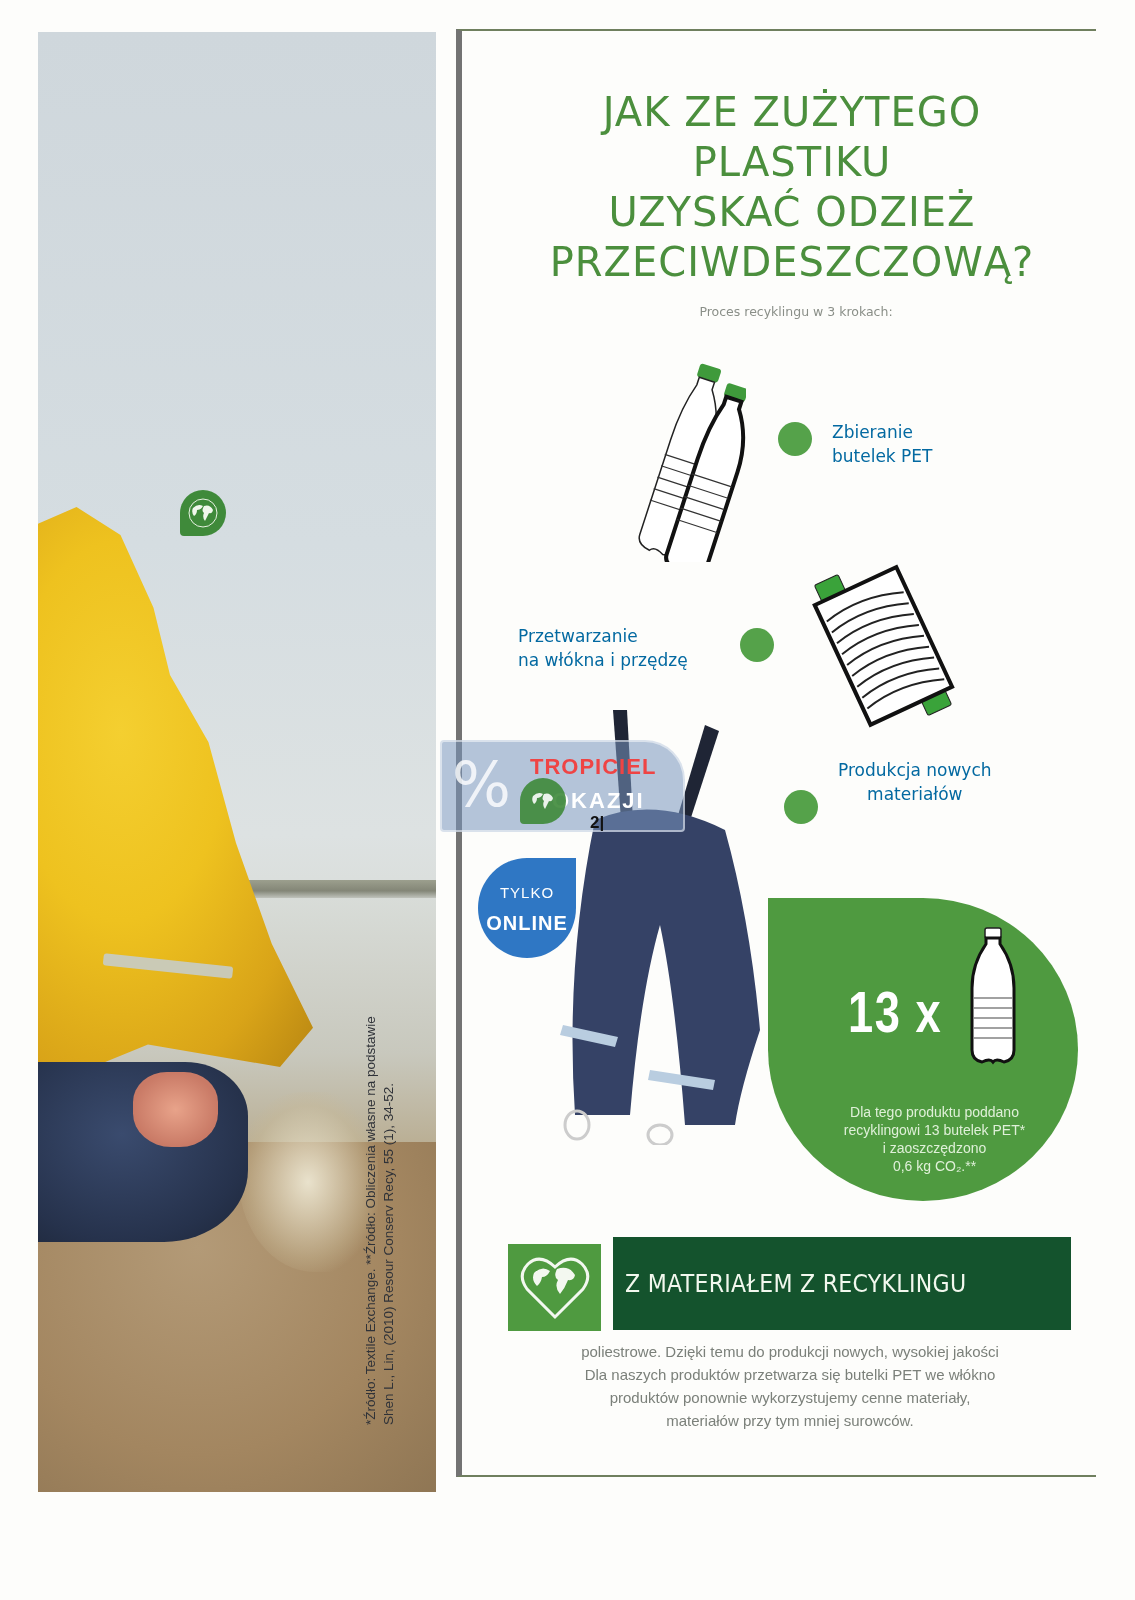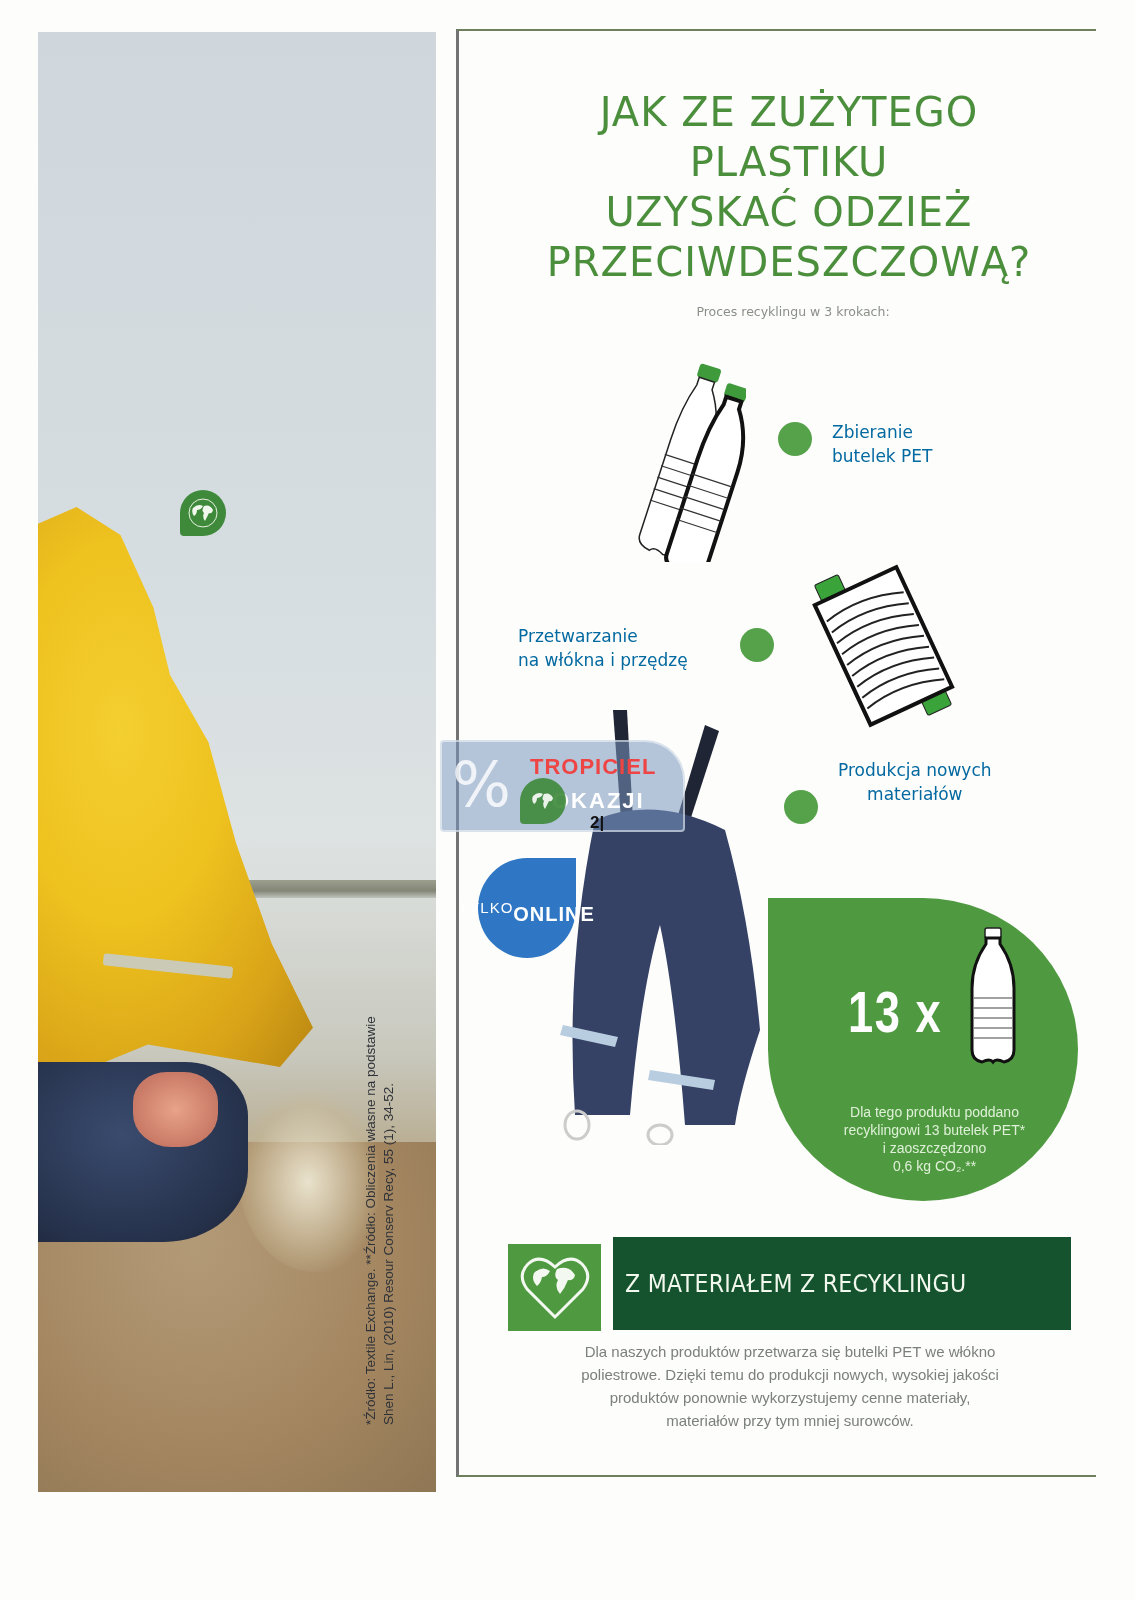--- a/index.html
+++ b/index.html
@@ -34,41 +34,41 @@
 
   .footnote {
     position: absolute; left: 362px; top: 1425px; width: 600px;
     transform-origin: 0 0; transform: rotate(-90deg);
     font-family: "Liberation Sans", sans-serif; font-size: 13.5px; line-height: 18px; color: #2f3238;
   }
 
   
   .panel {
     position: absolute; left: 456px; top: 29px; width: 640px; height: 1448px;
-    border-left: 3px solid #737373; border-top: 2px solid #6f7f5e; border-bottom: 2px solid #6f7f5e;
+    border-left: 6px solid #737373; border-top: 2px solid #6f7f5e; border-bottom: 2px solid #6f7f5e;
   }
   .headline {
     position: absolute; left: 0; top: 56px; width: 660px; text-align: center;
     font-family: "DejaVu Sans", sans-serif; font-size: 40px; line-height: 50px; letter-spacing: 1px; color: #4b8f3d;
   }
   .headline div { white-space: nowrap; }
   .subtitle {
     position: absolute; left: 4px; top: 273px; width: 660px; text-align: center;
     font-size: 12.5px; color: #8a8f88;
   }
 
   .step-dot { position: absolute; width: 34px; height: 34px; border-radius: 50%; background: #55a24a; }
   .step-label { position: absolute; font-size: 17px; line-height: 24px; color: #0369a1; white-space: nowrap; }
 
   .illust { position: absolute; }
 
   .online-badge {
     position: absolute; left: 478px; top: 858px; width: 98px; height: 100px;
     background: #2f77c4; border-radius: 50% 0 50% 50%;
-    display: flex; flex-direction: row; align-items: center; justify-content: center;
+    display: flex; flex-direction: column; align-items: center; justify-content: center;
     color: #fff; font-family: "Liberation Sans", sans-serif; letter-spacing: 1px;
   }
   .online-badge .l1 { font-size: 15px; line-height: 18px; }
   .online-badge .l2 { font-size: 20px; line-height: 20px; font-weight: bold; margin-top: 11px; }
 
   .eco-badge {
     position: absolute; left: 768px; top: 898px; width: 310px; height: 303px;
     background: #4f9a40; border-radius: 0 50% 50% 50%;
   }
   .eco-badge .count {
@@ -256,17 +256,17 @@
 <div class="banner-icon">
   <svg width="70" height="66" viewBox="0 0 70 66">
     <path d="M35 62 L7 34 Q-3 20 8 9 Q20 -2 35 12 Q50 -2 62 9 Q73 20 63 34 Z" fill="none" stroke="#f3f8f0" stroke-width="3"></path>
     <path d="M14 18 q8 -8 16 -2 q-3 6 -8 6 q-1 6 -5 9 q-6 -6 -3 -13z M37 14 q12 -4 18 6 q-1 6 -7 5 q-3 8 -8 14 q-6 -7 -2 -14 q-5 -3 -1 -11z" fill="#f3f8f0"></path>
   </svg>
 </div>
 <div class="banner">
   <span>Z MATERIAŁEM Z RECYKLINGU</span>
 </div>
 <div class="banner-desc">
+  <div>poliestrowe. Dzięki temu do produkcji nowych, wysokiej jakości</div>
   <div>Dla naszych produktów przetwarza się butelki PET we włókno</div>
-  <div>poliestrowe. Dzięki temu do produkcji nowych, wysokiej jakości</div>
   <div>produktów ponownie wykorzystujemy cenne materiały,</div>
   <div>materiałów przy tym mniej surowców.</div>
 </div>
 
 </body></html>

